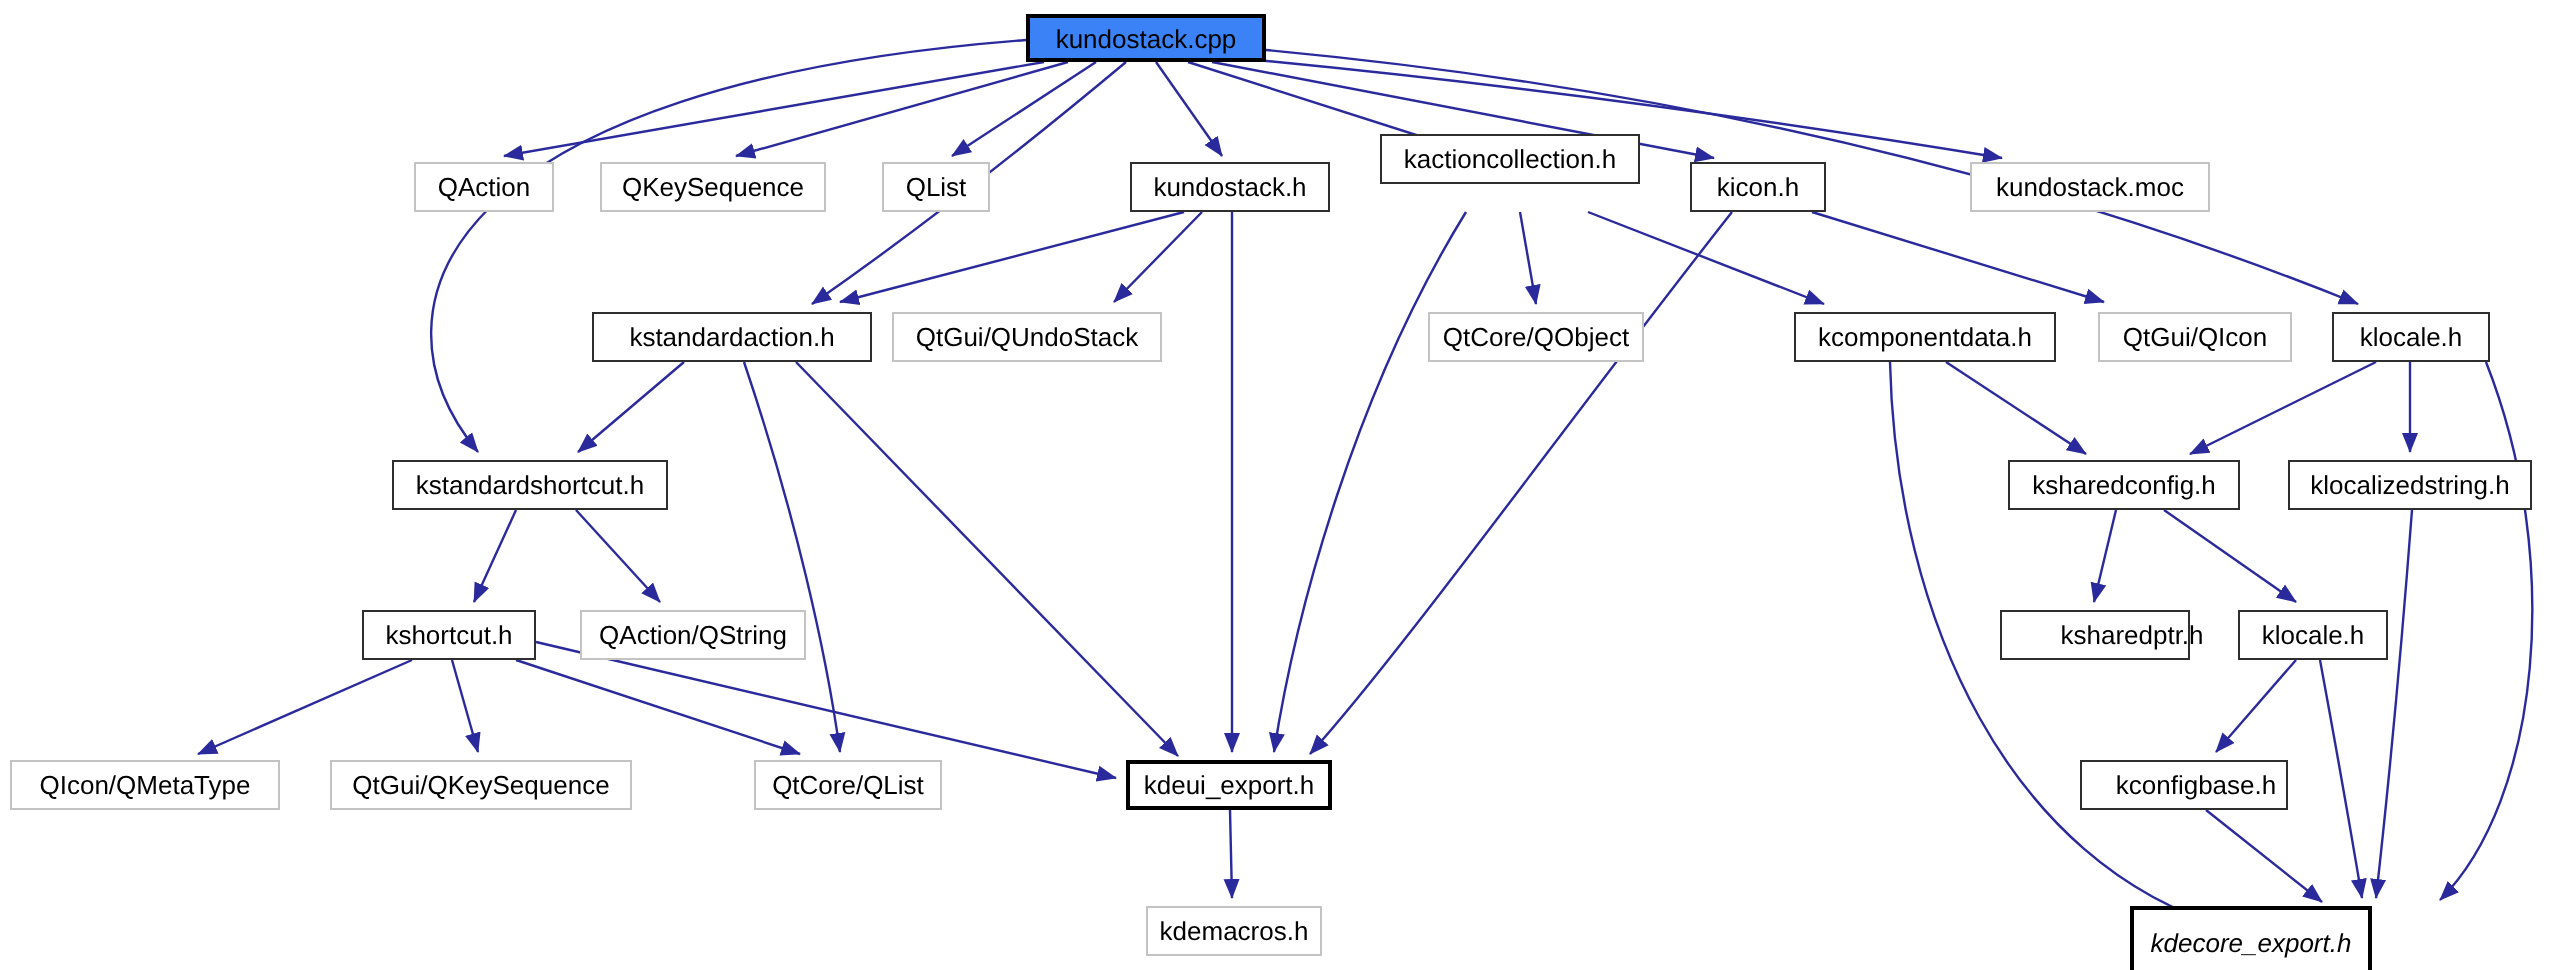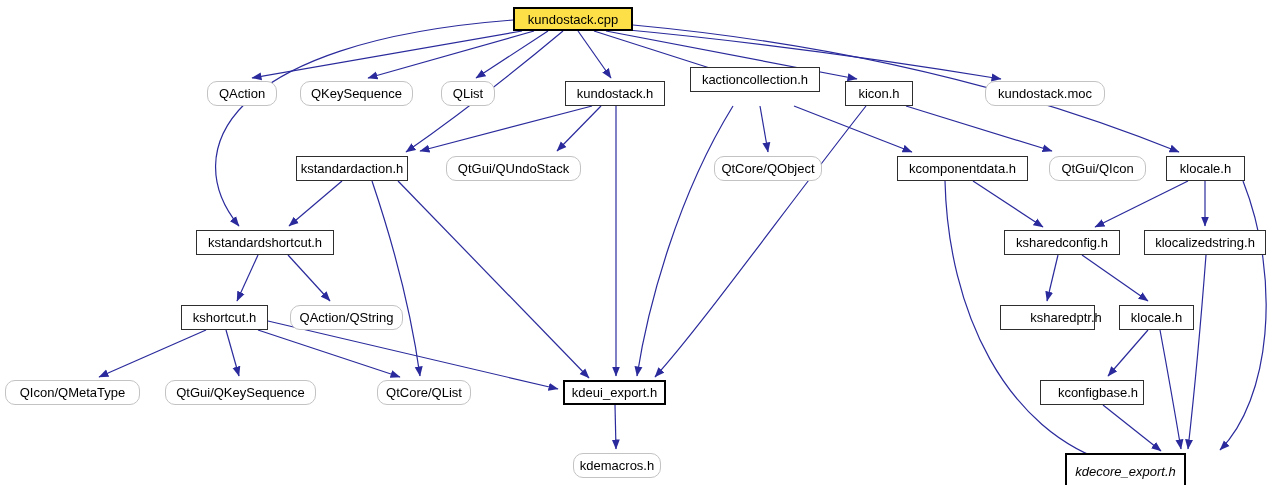--- a/index.html
+++ b/index.html
@@ -28,24 +28,23 @@
     justify-content: center;
     background: #ffffff;
     border: 1px solid #2e2e2e;
     color: #000000;
     font-size: 13px;
     white-space: nowrap;
     line-height: 1;
   }
   .node.external {
     border-color: #c3c3c3;
-    border-radius: 10px;
   }
   .node.root {
-    background: #fde047;
+    background: #3b82f6;
     border: 2px solid #000000;
   }
   .node.bold {
     border: 2px solid #000000;
   }
   .node[data-interactable="true"] { cursor: pointer; }
 </style>
 </head>
 <body>
 
@@ -114,21 +113,21 @@
     </div>
     <div class="node linked" data-interactable="true" style="left: 690px; top: 67px; width: 130px; height: 25px;">
       <span data-interactable="false">kactioncollection.h</span>
     </div>
     <div class="node linked" data-interactable="true" style="left: 845px; top: 81px; width: 68px; height: 25px;">
       <span data-interactable="false">kicon.h</span>
     </div>
     <div class="node external" data-interactable="false" style="left: 985px; top: 81px; width: 120px; height: 25px;">
       <span data-interactable="false">kundostack.moc</span>
     </div>
-    <div class="node linked" data-interactable="true" style="left: 296px; top: 156px; width: 112px; height: 25px;">
+    <div class="node linked" data-interactable="true" style="left: 296px; top: 156px; width: 140px; height: 25px;">
       <span data-interactable="false">kstandardaction.h</span>
     </div>
     <div class="node external" data-interactable="false" style="left: 446px; top: 156px; width: 135px; height: 25px;">
       <span data-interactable="false">QtGui/QUndoStack</span>
     </div>
     <div class="node external" data-interactable="false" style="left: 714px; top: 156px; width: 108px; height: 25px;">
       <span data-interactable="false">QtCore/QObject</span>
     </div>
     <div class="node linked" data-interactable="true" style="left: 897px; top: 156px; width: 131px; height: 25px;">
       <span data-interactable="false">kcomponentdata.h</span>

